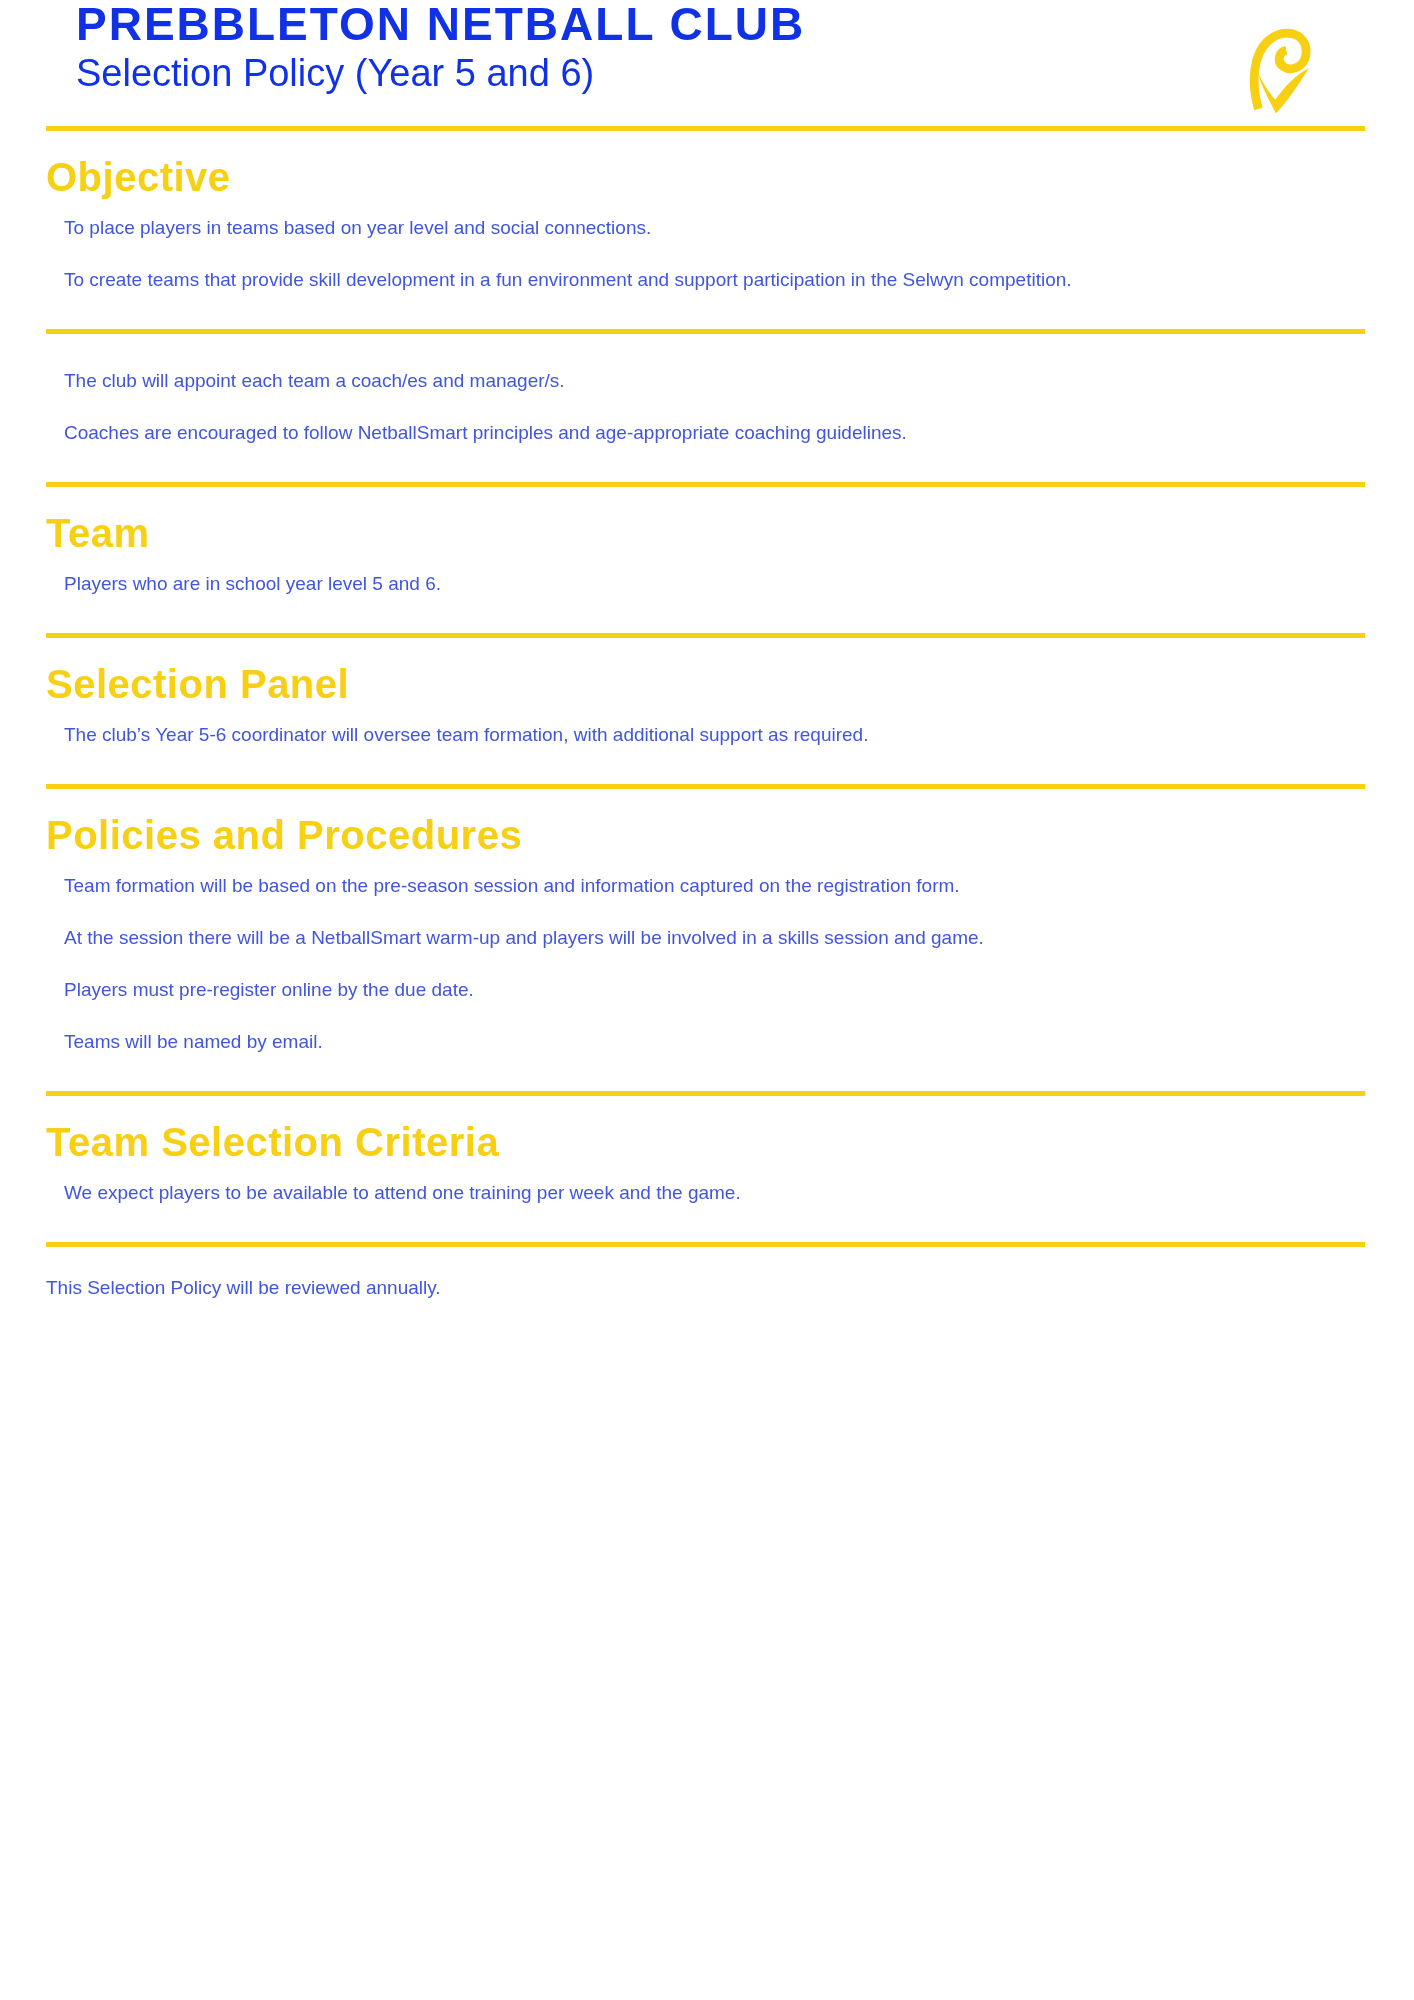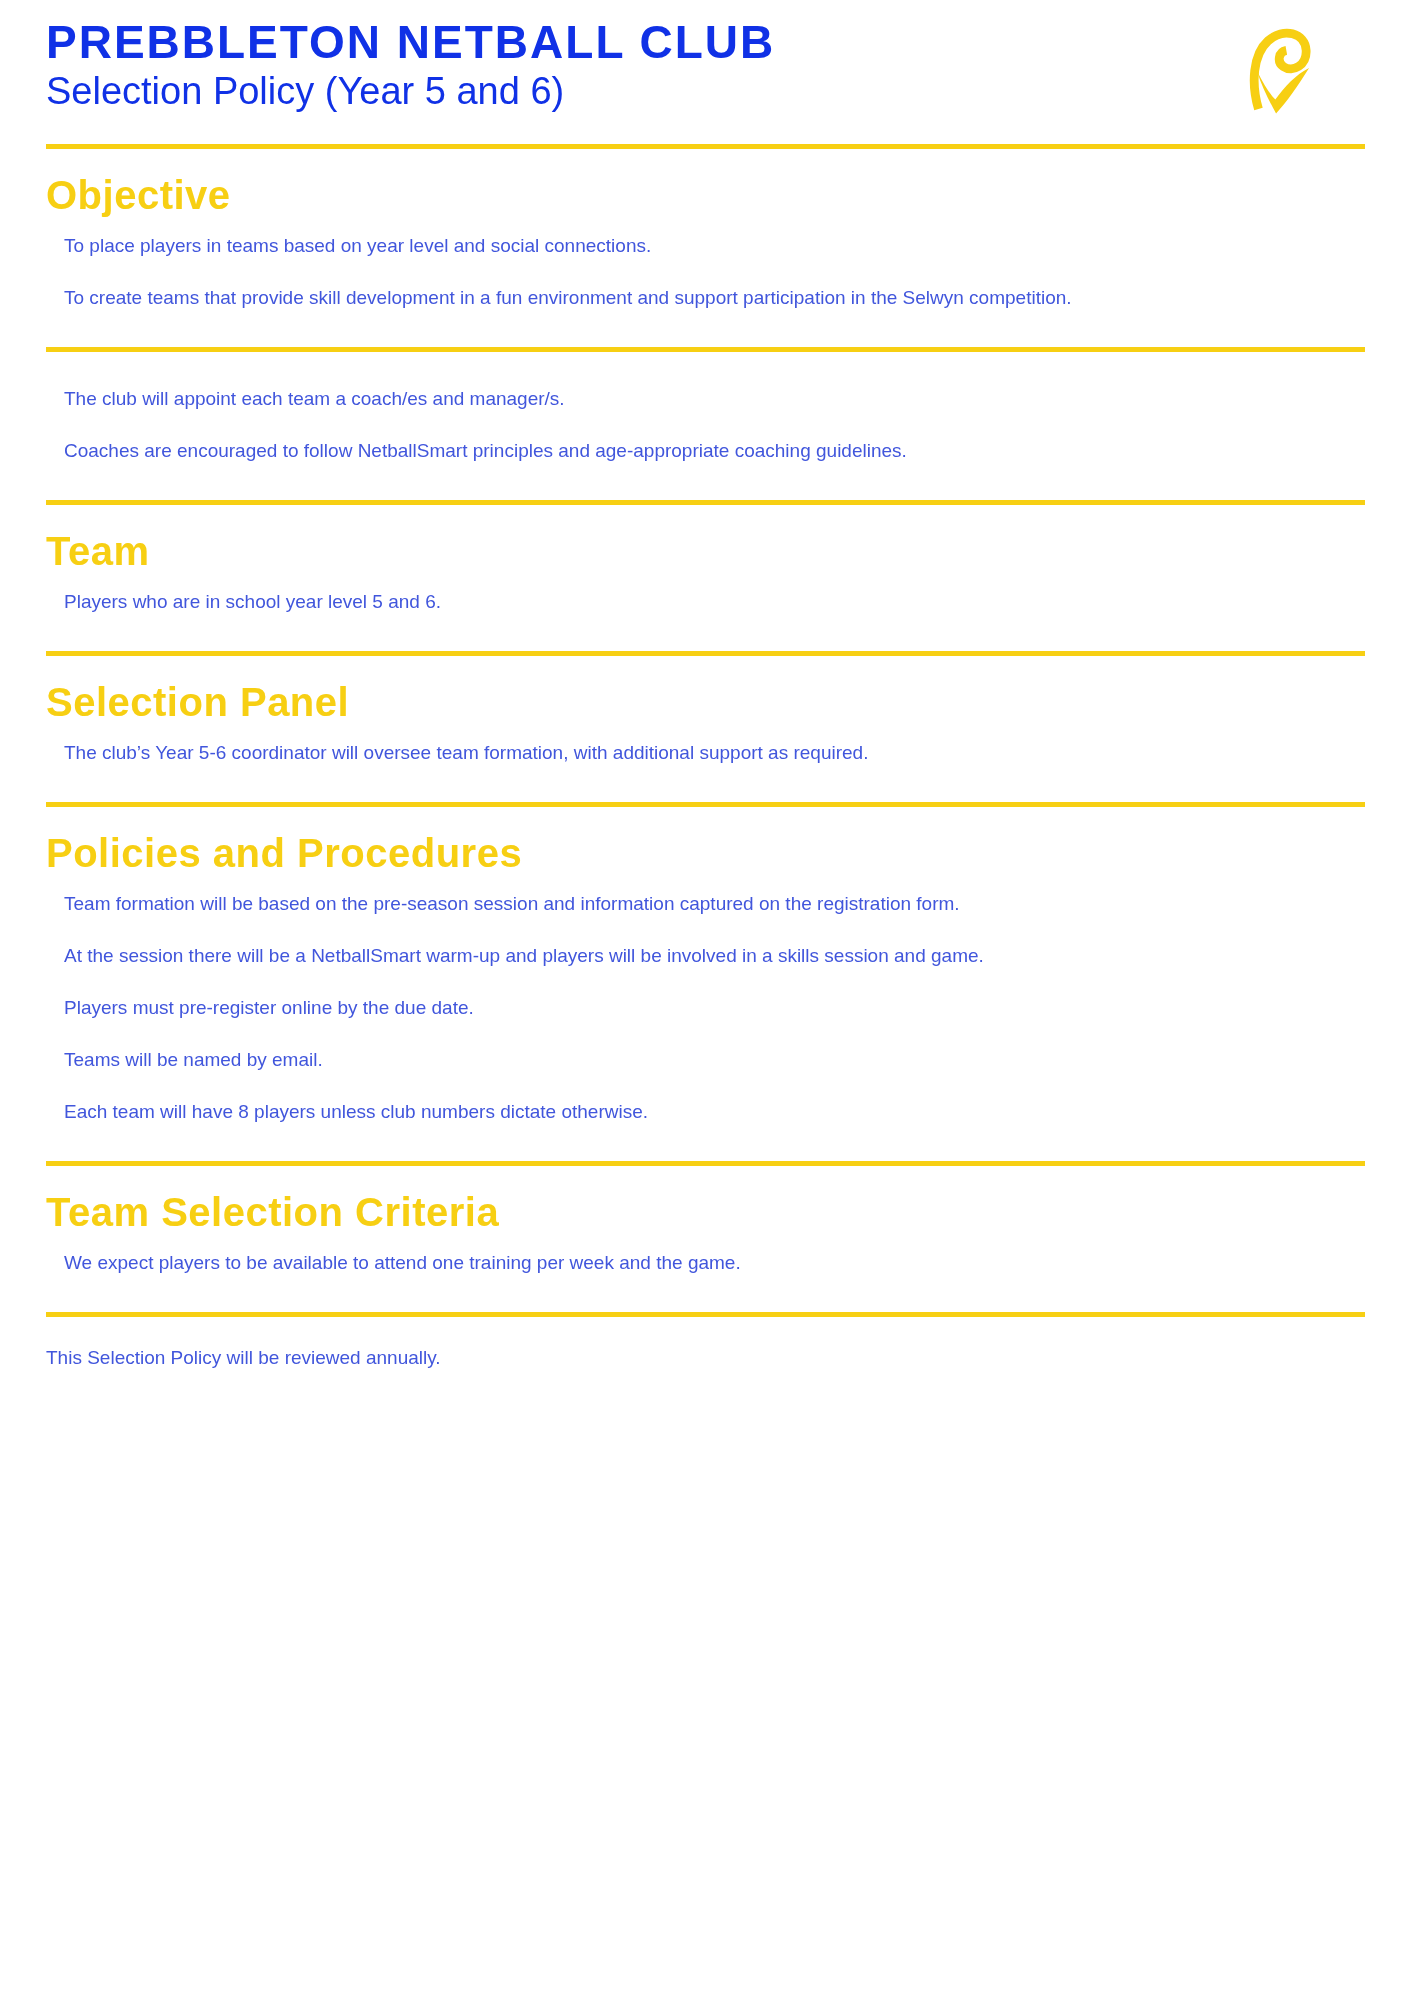--- a/index.html
+++ b/index.html
@@ -17,22 +17,23 @@
   .page {
     position: relative;
     width: 100%;
     height: 100%;
     box-sizing: border-box;
     padding: 0 49px 0 46px;
   }
   
   .doc-header {
     position: relative;
-    padding-top: 18px;
+    padding-top: 0;
     padding-bottom: 32px;
+    margin-left: 30px;
   }
   .doc-title {
     margin: 0;
     font-size: 46px;
     line-height: 1.05;
     font-weight: bold;
     letter-spacing: 2px;
     color: var(--title-blue, #1031e6);
   }
   .doc-subtitle {
@@ -135,21 +136,20 @@
     <p class="para">The club’s Year 5-6 coordinator will oversee team formation, with additional support as required.</p>
       </section>
     <div class="divider"></div>
 
     <section class="section">
       <h3 class="section-heading">Policies and Procedures</h3>
     <p class="para">Team formation will be based on the pre-season session and information captured on the registration form.</p>
         <p class="para">At the session there will be a NetballSmart warm-up and players will be involved in a skills session and game.</p>
         <p class="para">Players must pre-register online by the due date.</p>
         <p class="para">Teams will be named by email.</p>
-        <p class="para">Each team will have 8 players unless club numbers dictate otherwise.</p>
       </section>
     <div class="divider"></div>
 
     <section class="section">
       <h3 class="section-heading">Team Selection Criteria</h3>
     <p class="para">We expect players to be available to attend one training per week and the game.</p>
       </section>
     <div class="divider"></div>
   </main>
 

